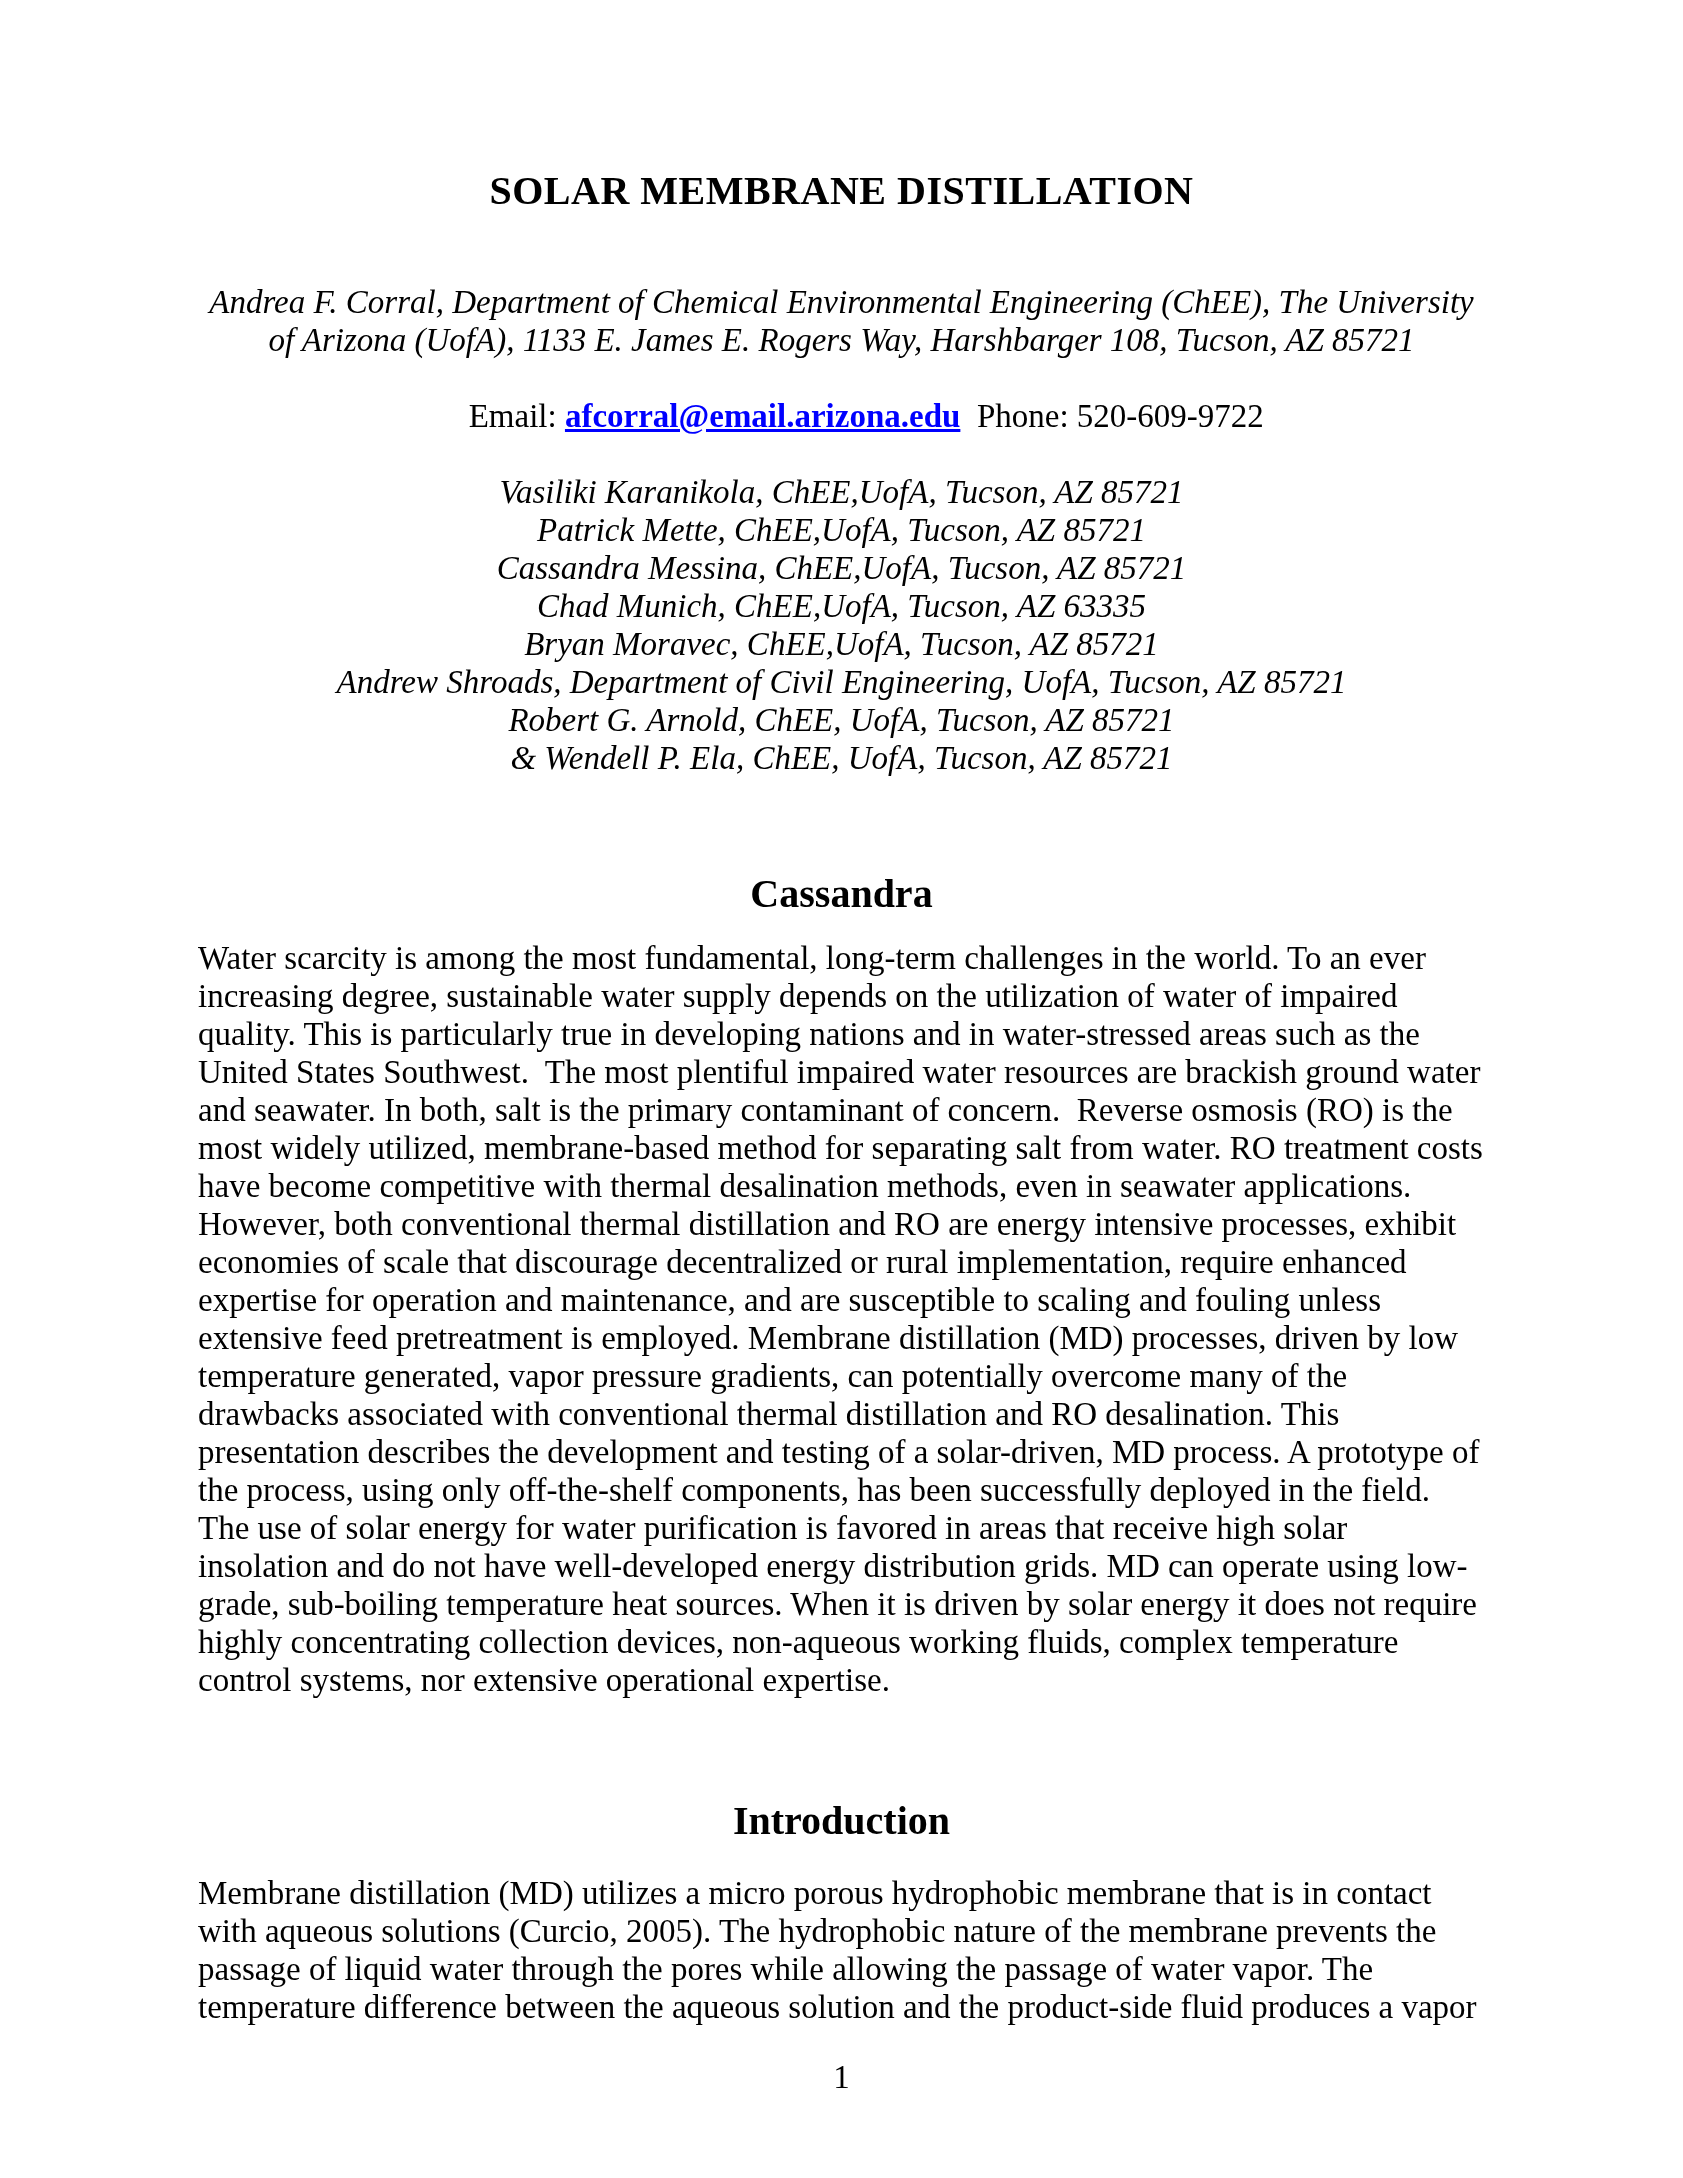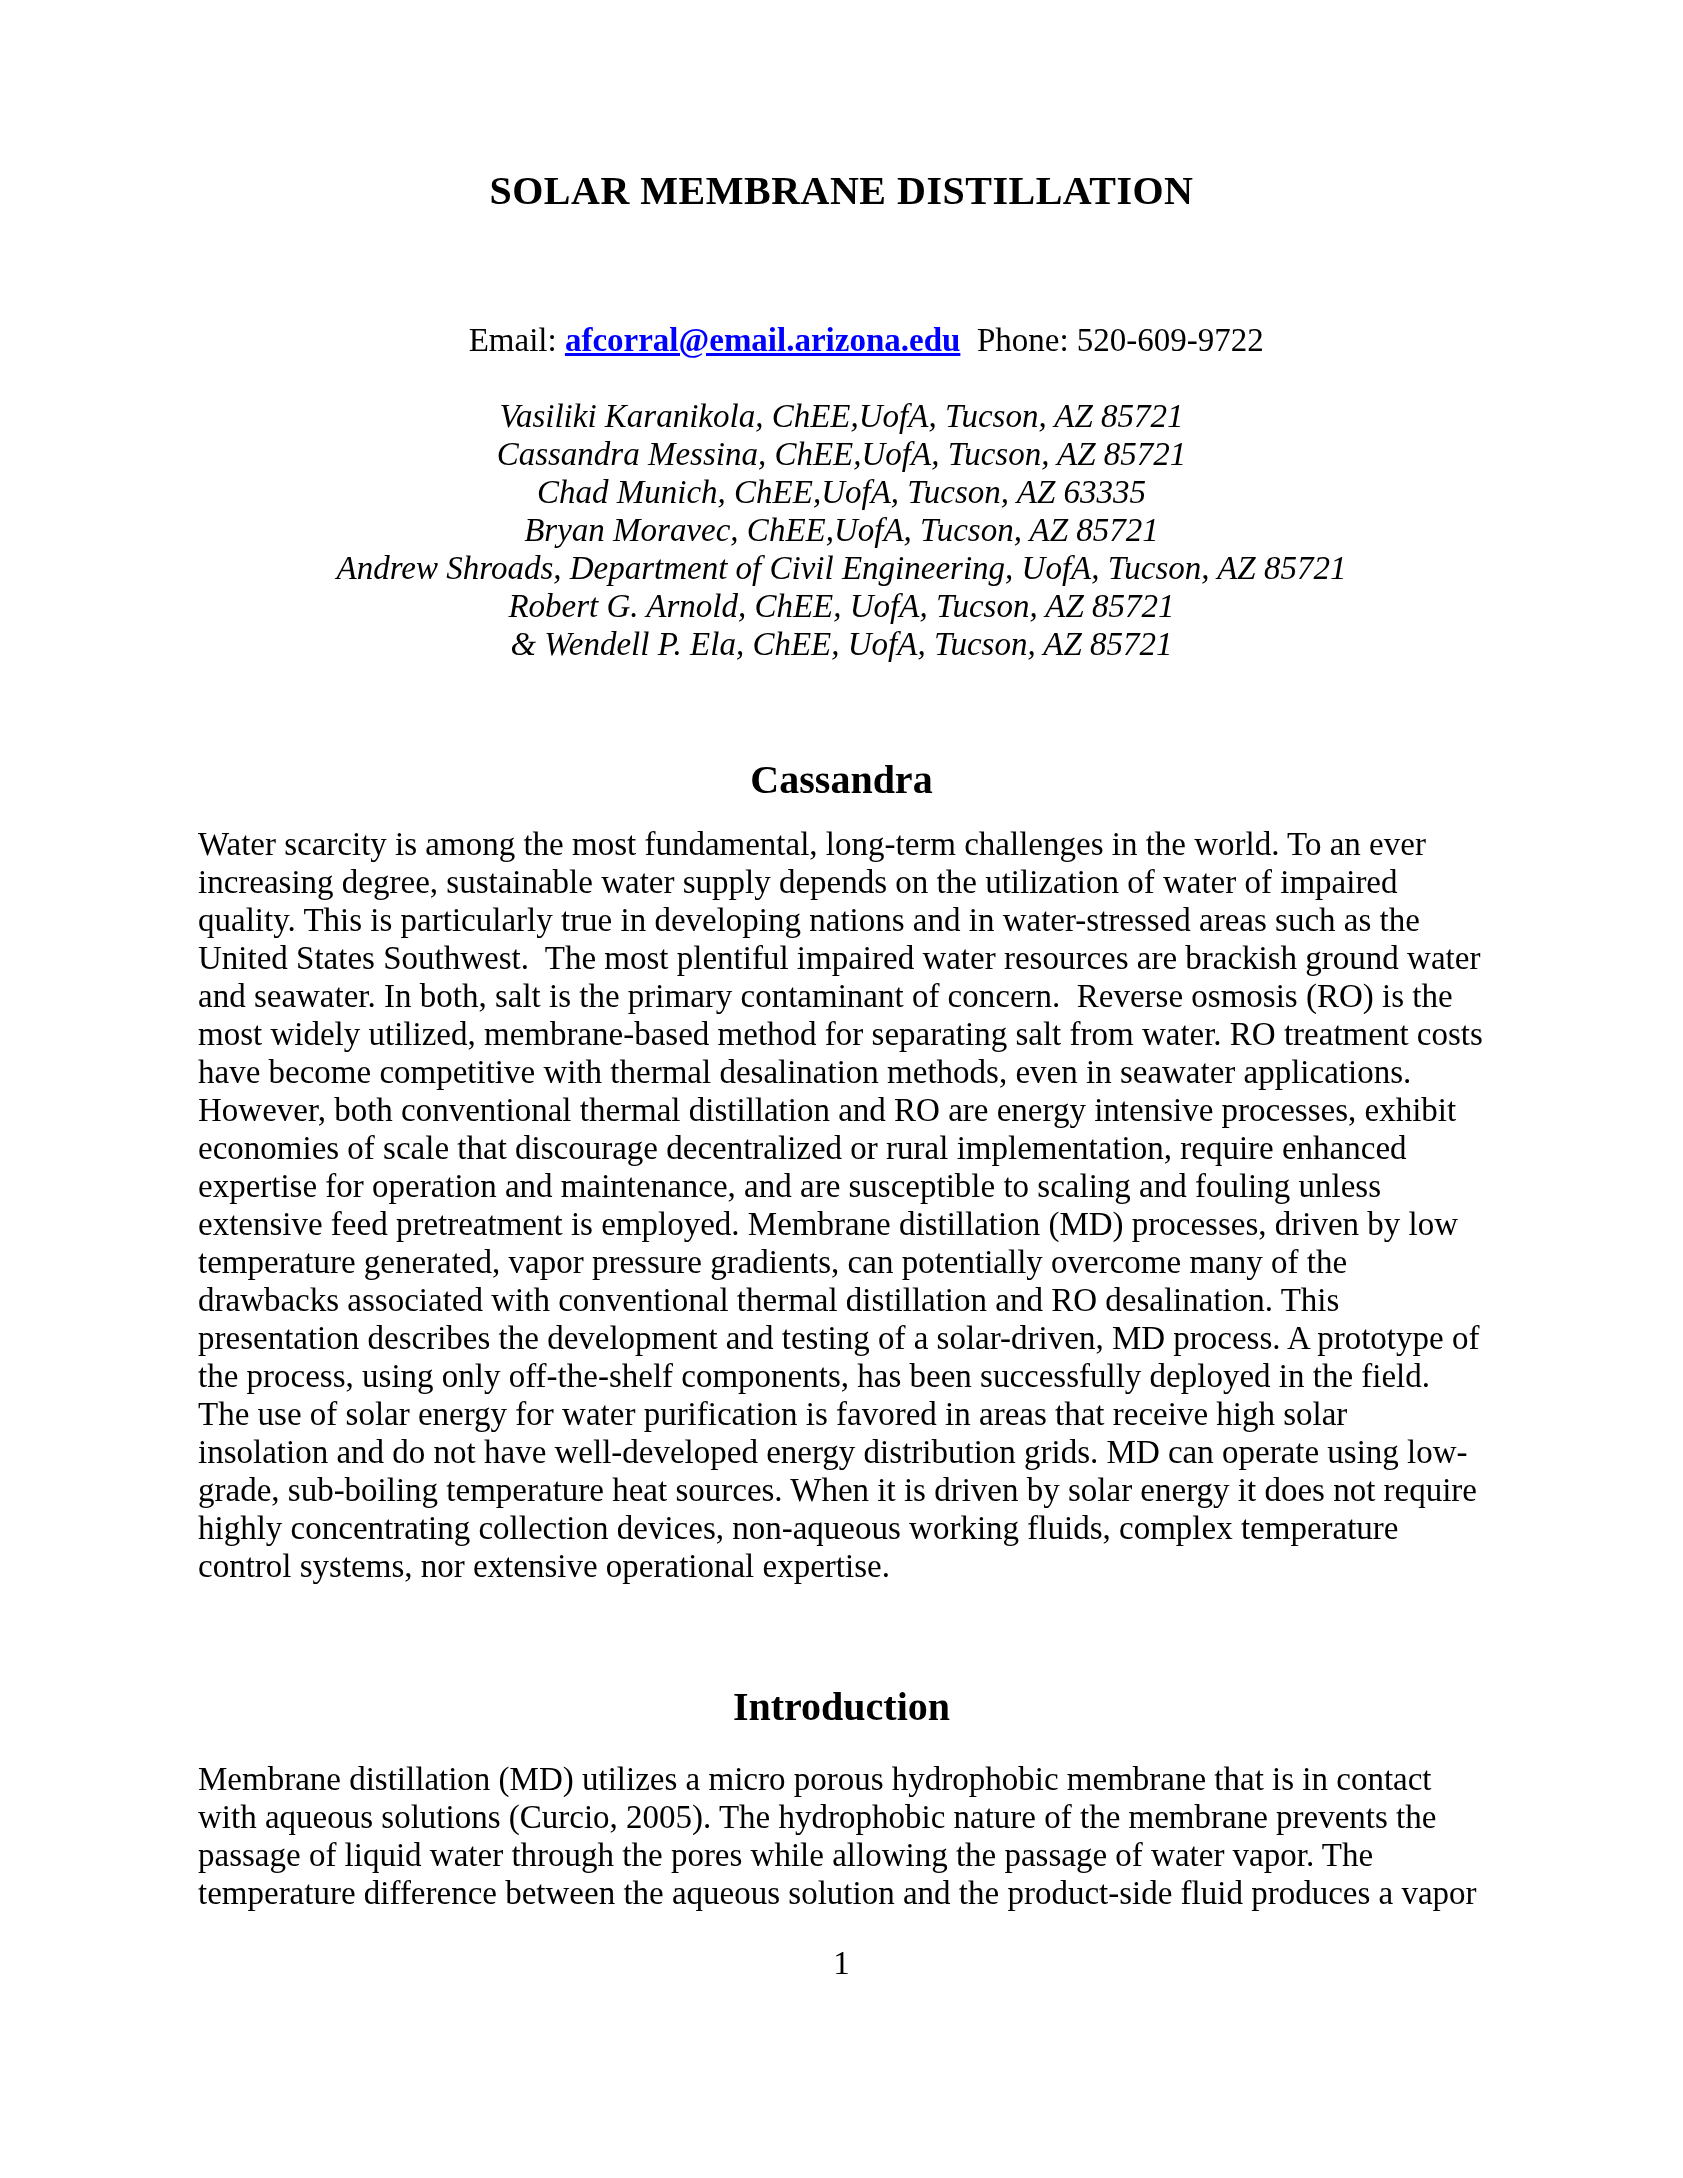--- a/index.html
+++ b/index.html
@@ -77,25 +77,27 @@
   }
 </style>
 </head>
 <body>
 
 <div class="page">
 
   <h1 class="paper-title">SOLAR MEMBRANE DISTILLATION</h1>
 
   <div class="author-block">
+    <p class="author-line">Andrea F. Corral, Department of Chemical Environmental Engineering (ChEE), The University of Arizona (UofA), 1133 E. James E. Rogers Way, Harshbarger 108, Tucson, AZ 85721</p>
     <p class="contact-line">
       <span>Email: </span><a class="email-link">afcorral@email.arizona.edu</a><span>  </span><span>Phone: 520-609-9722</span>
     </p>
     <div>
         <p class="author-line">Vasiliki Karanikola, ChEE,UofA, Tucson, AZ 85721</p>
+        <p class="author-line">Patrick Mette, ChEE,UofA, Tucson, AZ 85721</p>
         <p class="author-line">Cassandra Messina, ChEE,UofA, Tucson, AZ 85721</p>
         <p class="author-line">Chad Munich, ChEE,UofA, Tucson, AZ 63335</p>
         <p class="author-line">Bryan Moravec, ChEE,UofA, Tucson, AZ 85721</p>
         <p class="author-line">Andrew Shroads, Department of Civil Engineering, UofA, Tucson, AZ 85721</p>
         <p class="author-line">Robert G. Arnold, ChEE, UofA, Tucson, AZ 85721</p>
         <p class="author-line">&amp; Wendell P. Ela, ChEE, UofA, Tucson, AZ 85721</p>
       </div>
   </div>
 
   <h2 class="section-heading">Cassandra</h2>

